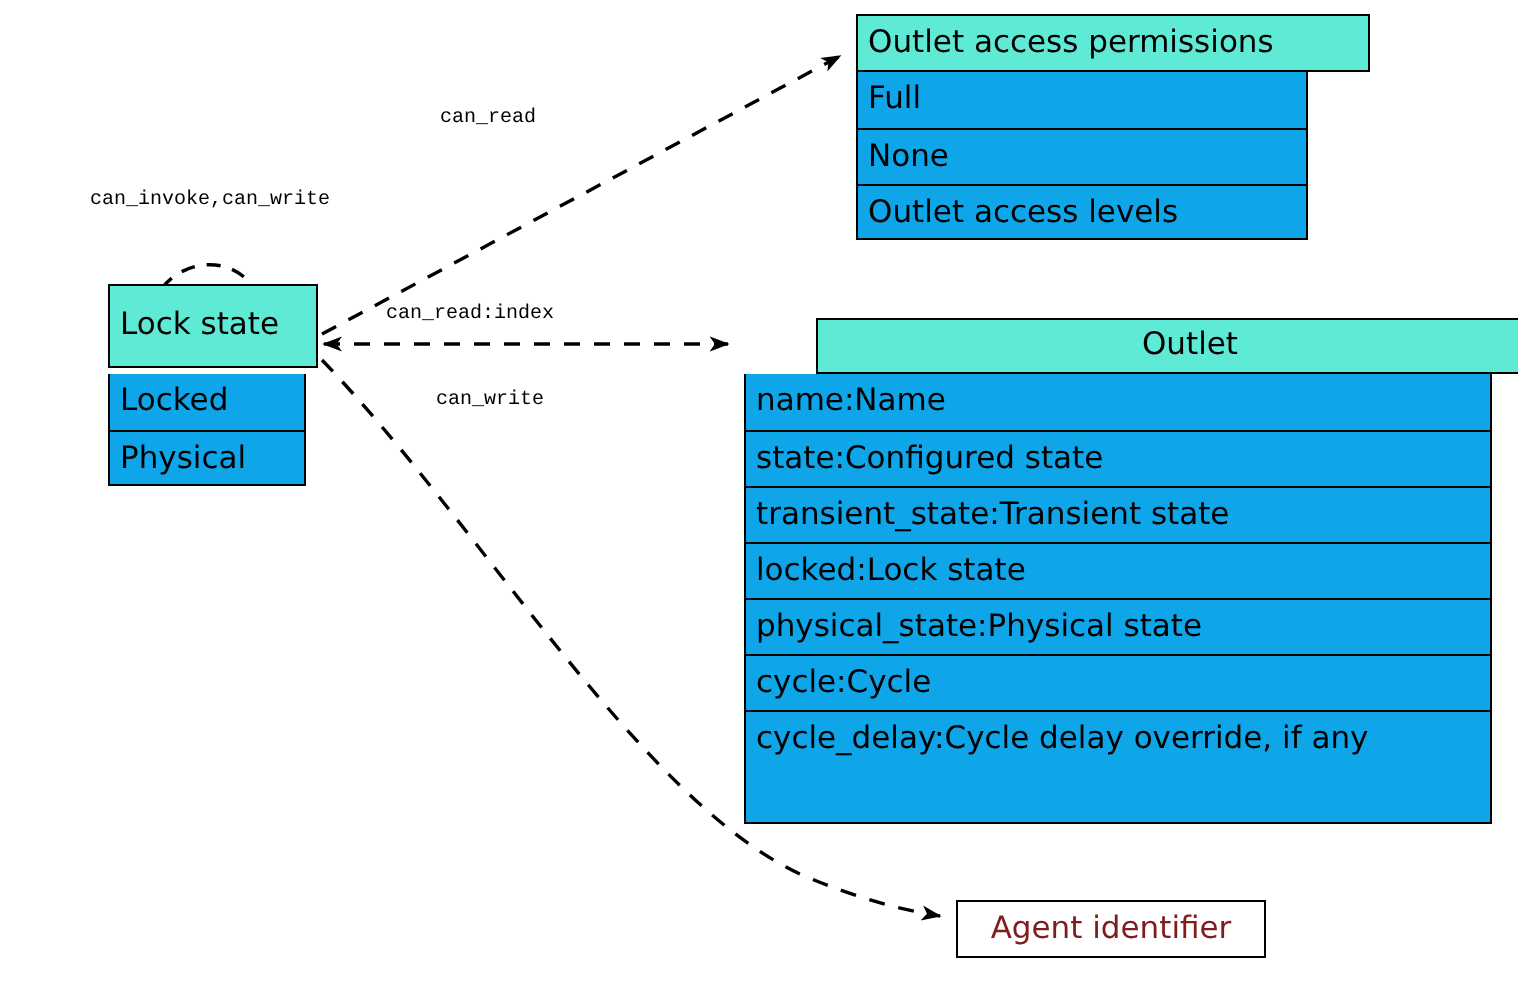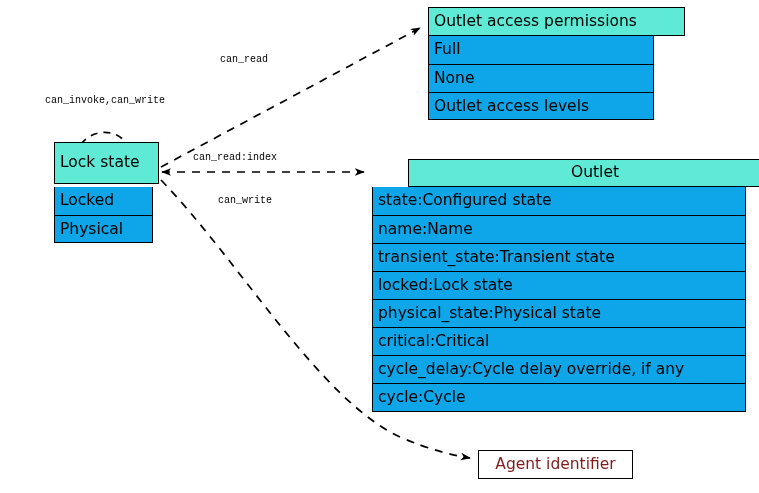--- a/index.html
+++ b/index.html
@@ -146,26 +146,25 @@
     <div class="uml-title left" style="left:54px; top:142px; width:105px; height:42px;">Lock state</div>
     <div class="uml-body" style="left:54px; top:187px; width:99px; height:56px;">
       <div class="uml-row" style="height:28px;">Locked</div>
       <div class="uml-row" style="height:28px;">Physical</div>
     </div>
   </div>
 
   <div class="uml-class">
     <div class="uml-title center" style="left:372px; top:159px; width:374px; height:28px;margin-left:36px;">Outlet</div>
     <div class="uml-body" style="left:372px; top:187px; width:374px; height:225px;">
+      <div class="uml-row" style="height:28px;">name:Name</div>
       <div class="uml-row" style="height:28px;">state:Configured state</div>
-      <div class="uml-row" style="height:28px;">name:Name</div>
       <div class="uml-row" style="height:28px;">transient_state:Transient state</div>
       <div class="uml-row" style="height:28px;">locked:Lock state</div>
       <div class="uml-row" style="height:28px;">physical_state:Physical state</div>
-      <div class="uml-row" style="height:28px;">critical:Critical</div>
+      <div class="uml-row" style="height:28px;">cycle:Cycle</div>
       <div class="uml-row" style="height:28px;">cycle_delay:Cycle delay override, if any</div>
-      <div class="uml-row" style="height:28px;">cycle:Cycle</div>
     </div>
   </div>
 
   <div class="uml-node" style="left:478px; top:450px; width:155px; height:29px;">Agent identifier</div>
 
 </div>
 
 </body></html>

